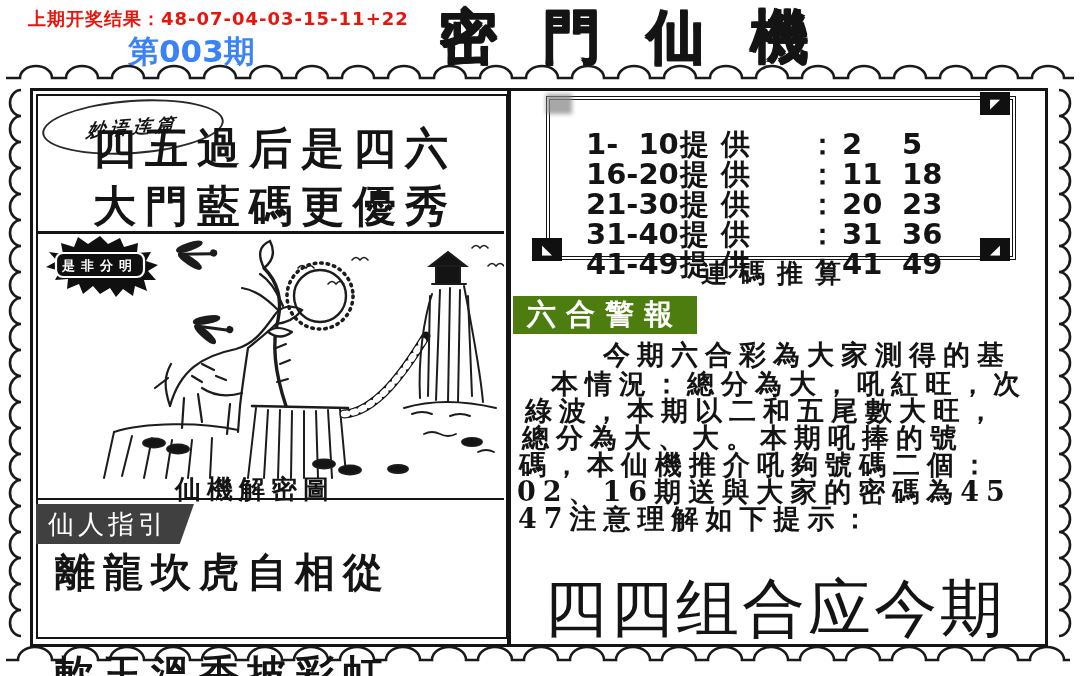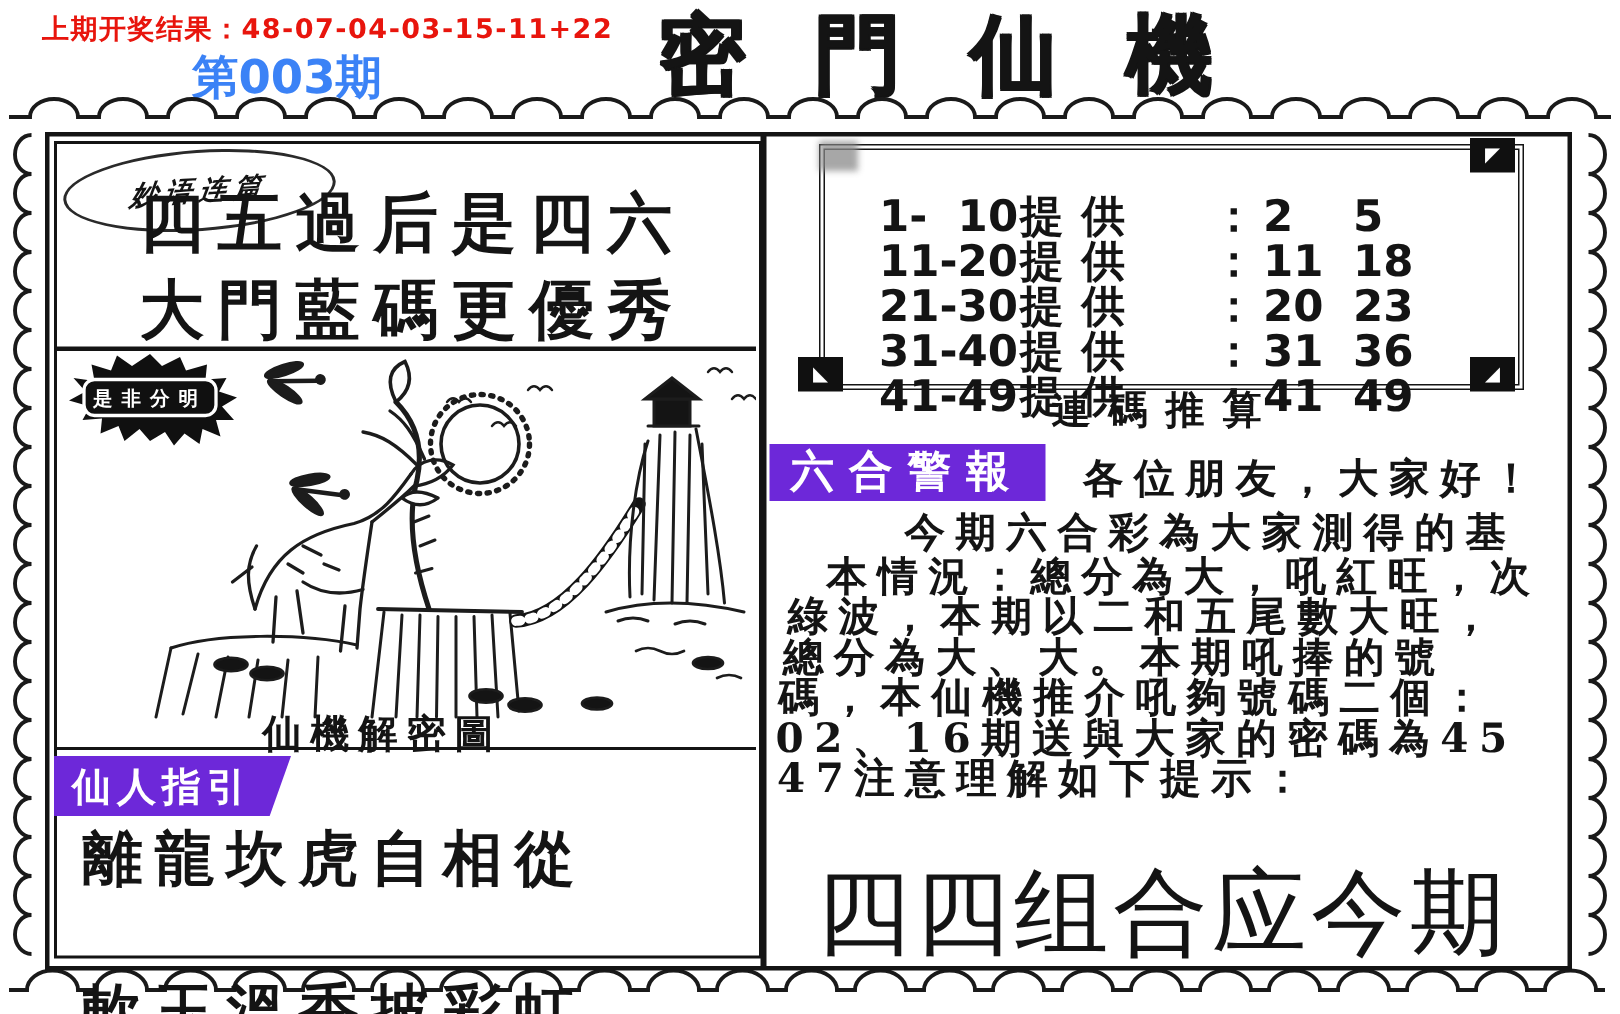--- a/index.html
+++ b/index.html
@@ -26,22 +26,22 @@
   .oval-stamp span{font-family:"DejaVu Serif",serif;font-style:italic;font-size:18px;font-weight:bold;
               letter-spacing:5px;transform:skewX(-12deg);}
   .slogan{left:55px;width:440px;text-align:center;font-family:"DejaVu Serif",serif;font-weight:bold;
           font-size:43px;letter-spacing:9px;white-space:nowrap;}
   .slogan1{top:120px;} .slogan2{top:178px;}
   .left-divider{left:36px;top:231px;width:468px;height:2.5px;background:#141414;}
 
   .caption{left:40px;top:472px;width:430px;text-align:center;font-family:"DejaVu Serif",serif;
            font-weight:bold;font-size:26px;letter-spacing:6px;}
   .caption-line{left:36px;top:498px;width:468px;height:2px;background:#141414;}
-  .guide-label{left:36px;top:504px;height:40px;padding:0 26px 0 12px;background:#6d28d9;color:#fff;
-               display:flex;align-items:center;font-weight:bold;font-size:26px;letter-spacing:4px;
+  .guide-label{left:36px;top:504px;height:40px;padding:0 26px 0 12px;background:#404040;color:#fff;
+               display:flex;align-items:center;font-weight:normal;font-size:26px;letter-spacing:4px;
                clip-path:polygon(0 0,100% 0,91% 100%,0 100%);}
   .poem{left:55px;width:440px;text-align:left;font-family:Liberation Mono, monospace;font-weight:bold;
         font-size:40px;letter-spacing:8px;white-space:nowrap;}
   .poem1{top:545px;} .poem2{top:623px;margin-top:24px;}
 
   
   .ptable{left:546px;top:96px;width:462px;height:156px;border:4px double #141414;}
   .trow{position:relative;height:29px;margin-top:1px;font-size:29px;font-weight:bold;
         line-height:29px;white-space:pre;}
   .trange{position:absolute;left:36px;}
@@ -50,21 +50,21 @@
   .tn1{position:absolute;left:292px;}
   .tn2{position:absolute;left:352px;}
   .corner{width:30px;height:23px;background:#101010;color:#fff;font-size:13px;line-height:23px;
           text-align:center;}
   .c-tr{left:980px;top:92px;} .c-bl{left:532px;top:238px;} .c-br{left:980px;top:238px;}
   .c-tl{left:546px;top:94px;width:26px;height:20px;background:#8a8a8a;filter:blur(2px);opacity:.75;}
   .table-footer{left:546px;top:256px;width:462px;text-align:center;font-weight:bold;font-size:26px;
                 letter-spacing:12px;font-family:"DejaVu Serif",serif;}
 
   
-  .alert-label{left:513px;top:296px;height:38px;padding:0 14px;background:#6d28d9;color:#fff;
+  .alert-label{left:513px;top:296px;height:38px;padding:0 14px;background:#4d7c0f;color:#fff;
                display:flex;align-items:center;font-weight:bold;font-size:29px;letter-spacing:10px;}
   .aline{font-family:"DejaVu Serif",serif;font-size:27px;font-weight:bold;letter-spacing:7px;
          white-space:nowrap;}
   .al0{left:722px;top:301px;}
   .al1{left:603px;top:337px;}
   .al2{left:551px;top:366px;}
   .al3{left:525px;top:393px;}
   .al4{left:522px;top:420px;}
   .al5{left:519px;top:447px;}
   .al6{left:517px;top:474px;}
@@ -207,42 +207,41 @@
     <span>仙人指引</span>
   </div>
   <div class="abs poem poem1">離龍坎虎自相從</div>
   <div class="abs poem poem2">軟玉溫香披彩虹</div>
 
   <div class="abs ptable">
     <div class="trow">
       <span class="trange">1-  10</span><span class="tword">提供</span><span class="tcolon">：</span><span class="tn1">2</span><span class="tn2">5</span>
     </div>
     <div class="trow">
-      <span class="trange">11-20</span><span class="tword">提供</span><span class="tcolon">：</span><span class="tn1">11</span><span class="tn2">18</span>
+      <span class="trange">16-20</span><span class="tword">提供</span><span class="tcolon">：</span><span class="tn1">11</span><span class="tn2">18</span>
     </div>
     <div class="trow">
       <span class="trange">21-30</span><span class="tword">提供</span><span class="tcolon">：</span><span class="tn1">20</span><span class="tn2">23</span>
     </div>
     <div class="trow">
       <span class="trange">31-40</span><span class="tword">提供</span><span class="tcolon">：</span><span class="tn1">31</span><span class="tn2">36</span>
     </div>
     <div class="trow">
       <span class="trange">41-49</span><span class="tword">提供</span><span class="tcolon">：</span><span class="tn1">41</span><span class="tn2">49</span>
     </div>
   </div>
   <div class="abs corner c-tr">◤</div>
   <div class="abs corner c-bl">◣</div>
   <div class="abs corner c-br">◢</div>
   <div class="abs c-tl"></div>
   <div class="abs table-footer">連碼推算</div>
 
   <div class="abs alert-label">
     <span>六合警報</span>
   </div>
-  <div class="abs aline al0">各位朋友，大家好！</div>
   <div class="abs aline al1">今期六合彩為大家測得的基</div>
   <div class="abs aline al2">本情況：總分為大，吼紅旺，次</div>
   <div class="abs aline al3">綠波，本期以二和五尾數大旺，</div>
   <div class="abs aline al4">總分為大、大。本期吼捧的號</div>
   <div class="abs aline al5">碼，本仙機推介吼夠號碼二個：</div>
   <div class="abs aline al6">02、16期送與大家的密碼為45</div>
   <div class="abs aline al7">47注意理解如下提示：</div>
 
   <div class="abs bottom-phrase">四四组合应今期</div>
 

